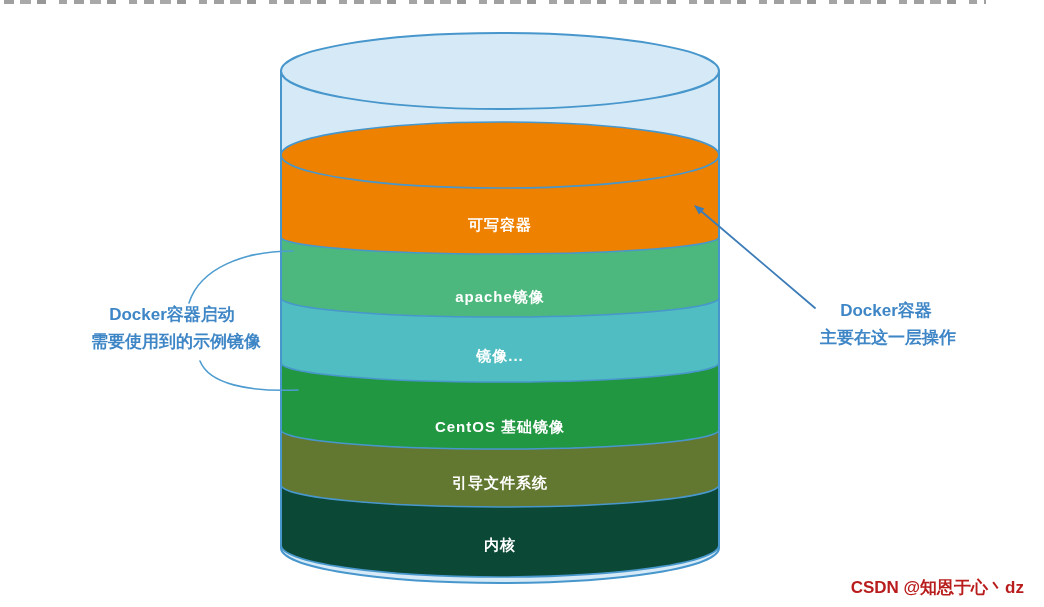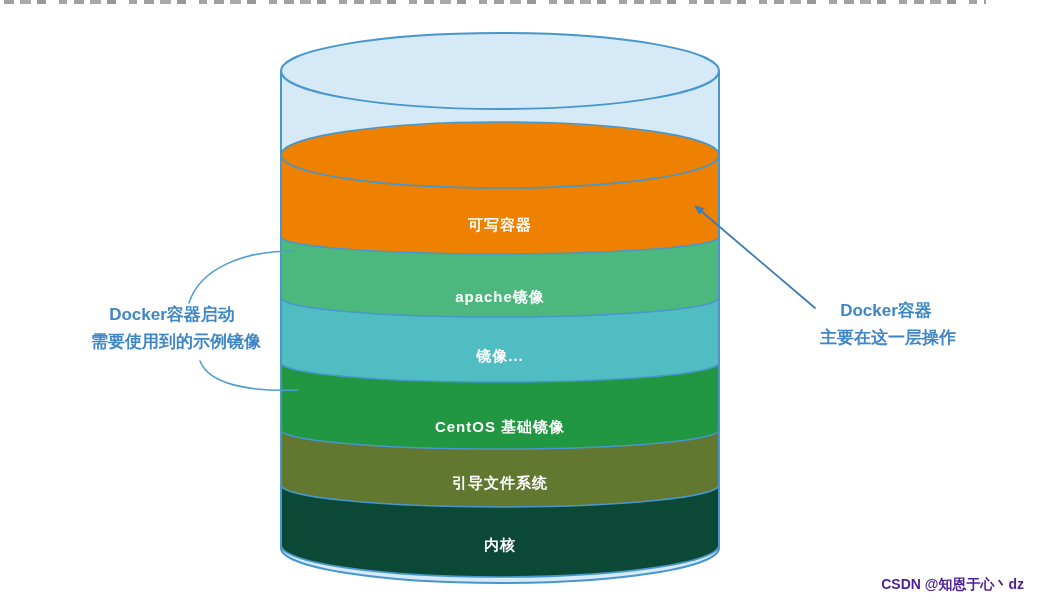--- a/index.html
+++ b/index.html
@@ -34,22 +34,22 @@
   }
   .annot {
     font-size: 17px;
     text-anchor: middle;
     font-family: "Liberation Sans", sans-serif;
   }
   .watermark {
     position: absolute;
     top: 576px;
     right: 20px;
-    font-size: 14px;
-    color: #4c1d95;
+    font-size: 17px;
+    color: #b91c1c;
     font-family: "Liberation Sans", sans-serif;
   }
 </style>
 </head>
 <body>
 
 <div class="stage">
 
   <div class="clipped-text-row"></div>
 

